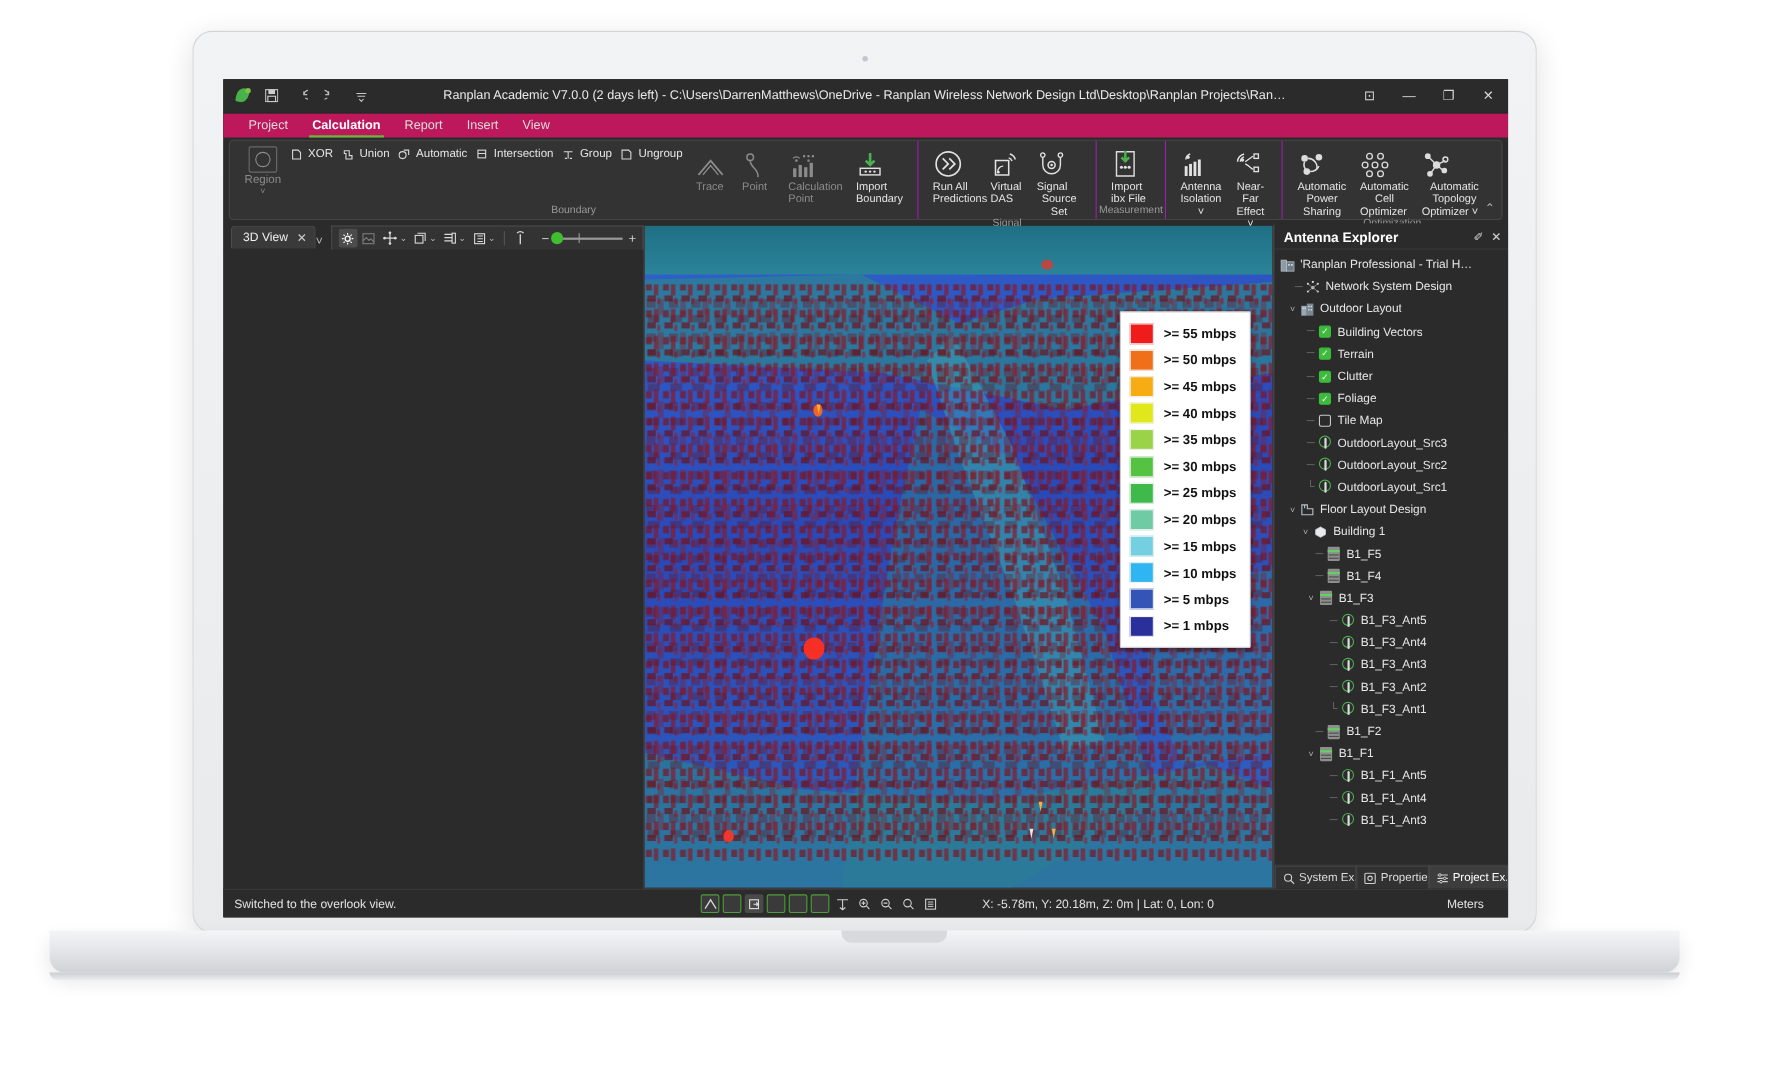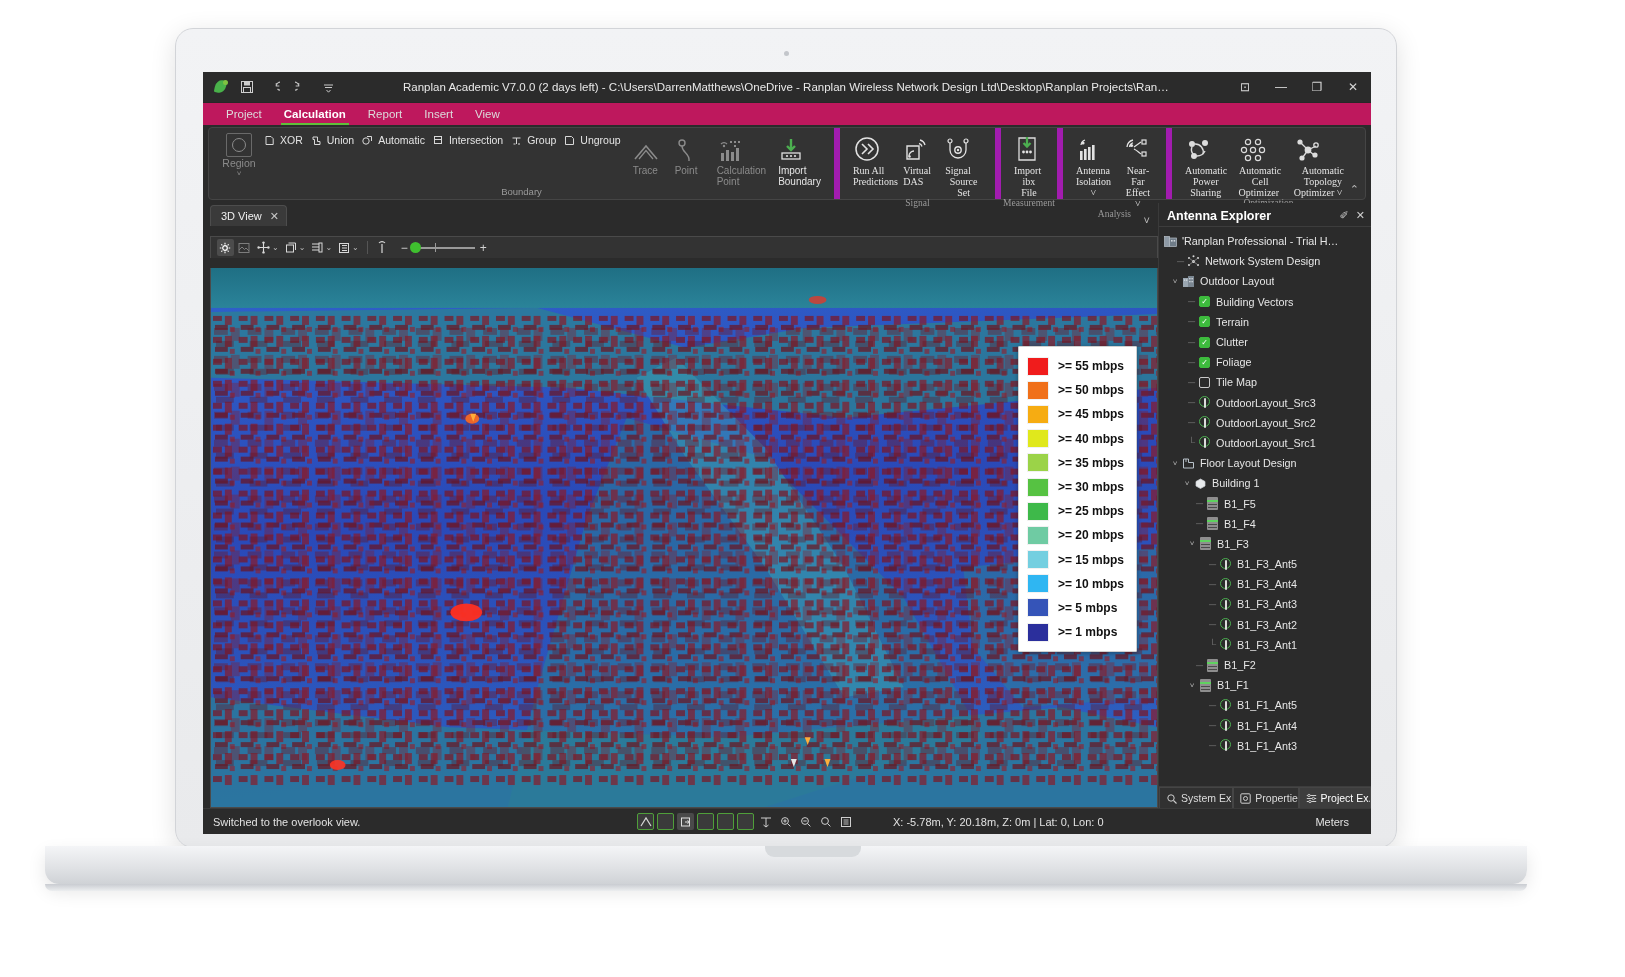--- a/index.html
+++ b/index.html
@@ -81,21 +81,21 @@
   .mtab.active::after{
     content:""; position:absolute; left:8px; right:8px; bottom:0; height:2px; background:#5fbf3a;
   }
 
   
   .ribbon{
     height:73px; background:#333333; margin:2px 5px 0 5px; border:1px solid #454545;
     border-radius:4px; display:flex; position:relative;
   }
   .rgroup{ display:flex; flex-direction:column; position:relative; padding:3px 2px 0 2px; }
-  .rgroup + .rgroup{ border-left:6px solid #a21caf;font-family:Liberation Serif, serif; }
+  .rgroup + .rgroup{ border-left:1px solid #a21caf; }
   .rgroup-body{ display:flex; align-items:flex-start; flex:1; padding:0 5px; }
   .rgroup-label{
     text-align:center; font-size:9.5px; color:#9a9a9a; padding-bottom:3px; line-height:10px;
   }
 
   .bigbtn{
     width:auto; min-width:42px; padding:2px 6px 0 6px; display:flex; flex-direction:column;
     align-items:flex-start; color:#e4e4e4; text-align:center; line-height:11px; font-size:10px;
   }
   .bigbtn .glyph{ height:30px; display:flex; align-items:flex-end; justify-content:center; margin-bottom:2px; }
@@ -115,21 +115,21 @@
   }
   .regionbtn .box .circ{ width:14px; height:14px; border:1.5px solid #8b8b8b; border-radius:50%; }
 
   .ribbon-collapse{
     position:absolute; right:6px; bottom:3px; color:#b9b9b9; font-size:11px;
   }
 
   
   .workspace{ position:absolute; left:0; right:0; top:131px; bottom:26px; display:flex; }
 
-  .docarea{ flex:1; display:flex; flex-direction:column; min-width:0; padding:2px 0 0 7px;gap:10px; }
+  .docarea{ flex:1; display:flex; flex-direction:row; min-width:0; padding:2px 0 0 7px; }
   .tabstrip{ height:21px; display:flex; align-items:flex-end; position:relative; }
   .vtab{
     height:21px; background:#3a3a3a; border:1px solid #4d4d4d; border-bottom:none;
     border-radius:4px 4px 0 0; display:flex; align-items:center; gap:8px;
     padding:0 7px 0 10px; font-size:11px; color:#f0f0f0;
   }
   .vtab .x{ font-size:11px; color:#c8c8c8; }
   .tabstrip-caret{ margin-left:auto; color:#bdbdbd; font-size:11px; padding-right:8px; }
 
   .viewtoolbar{

